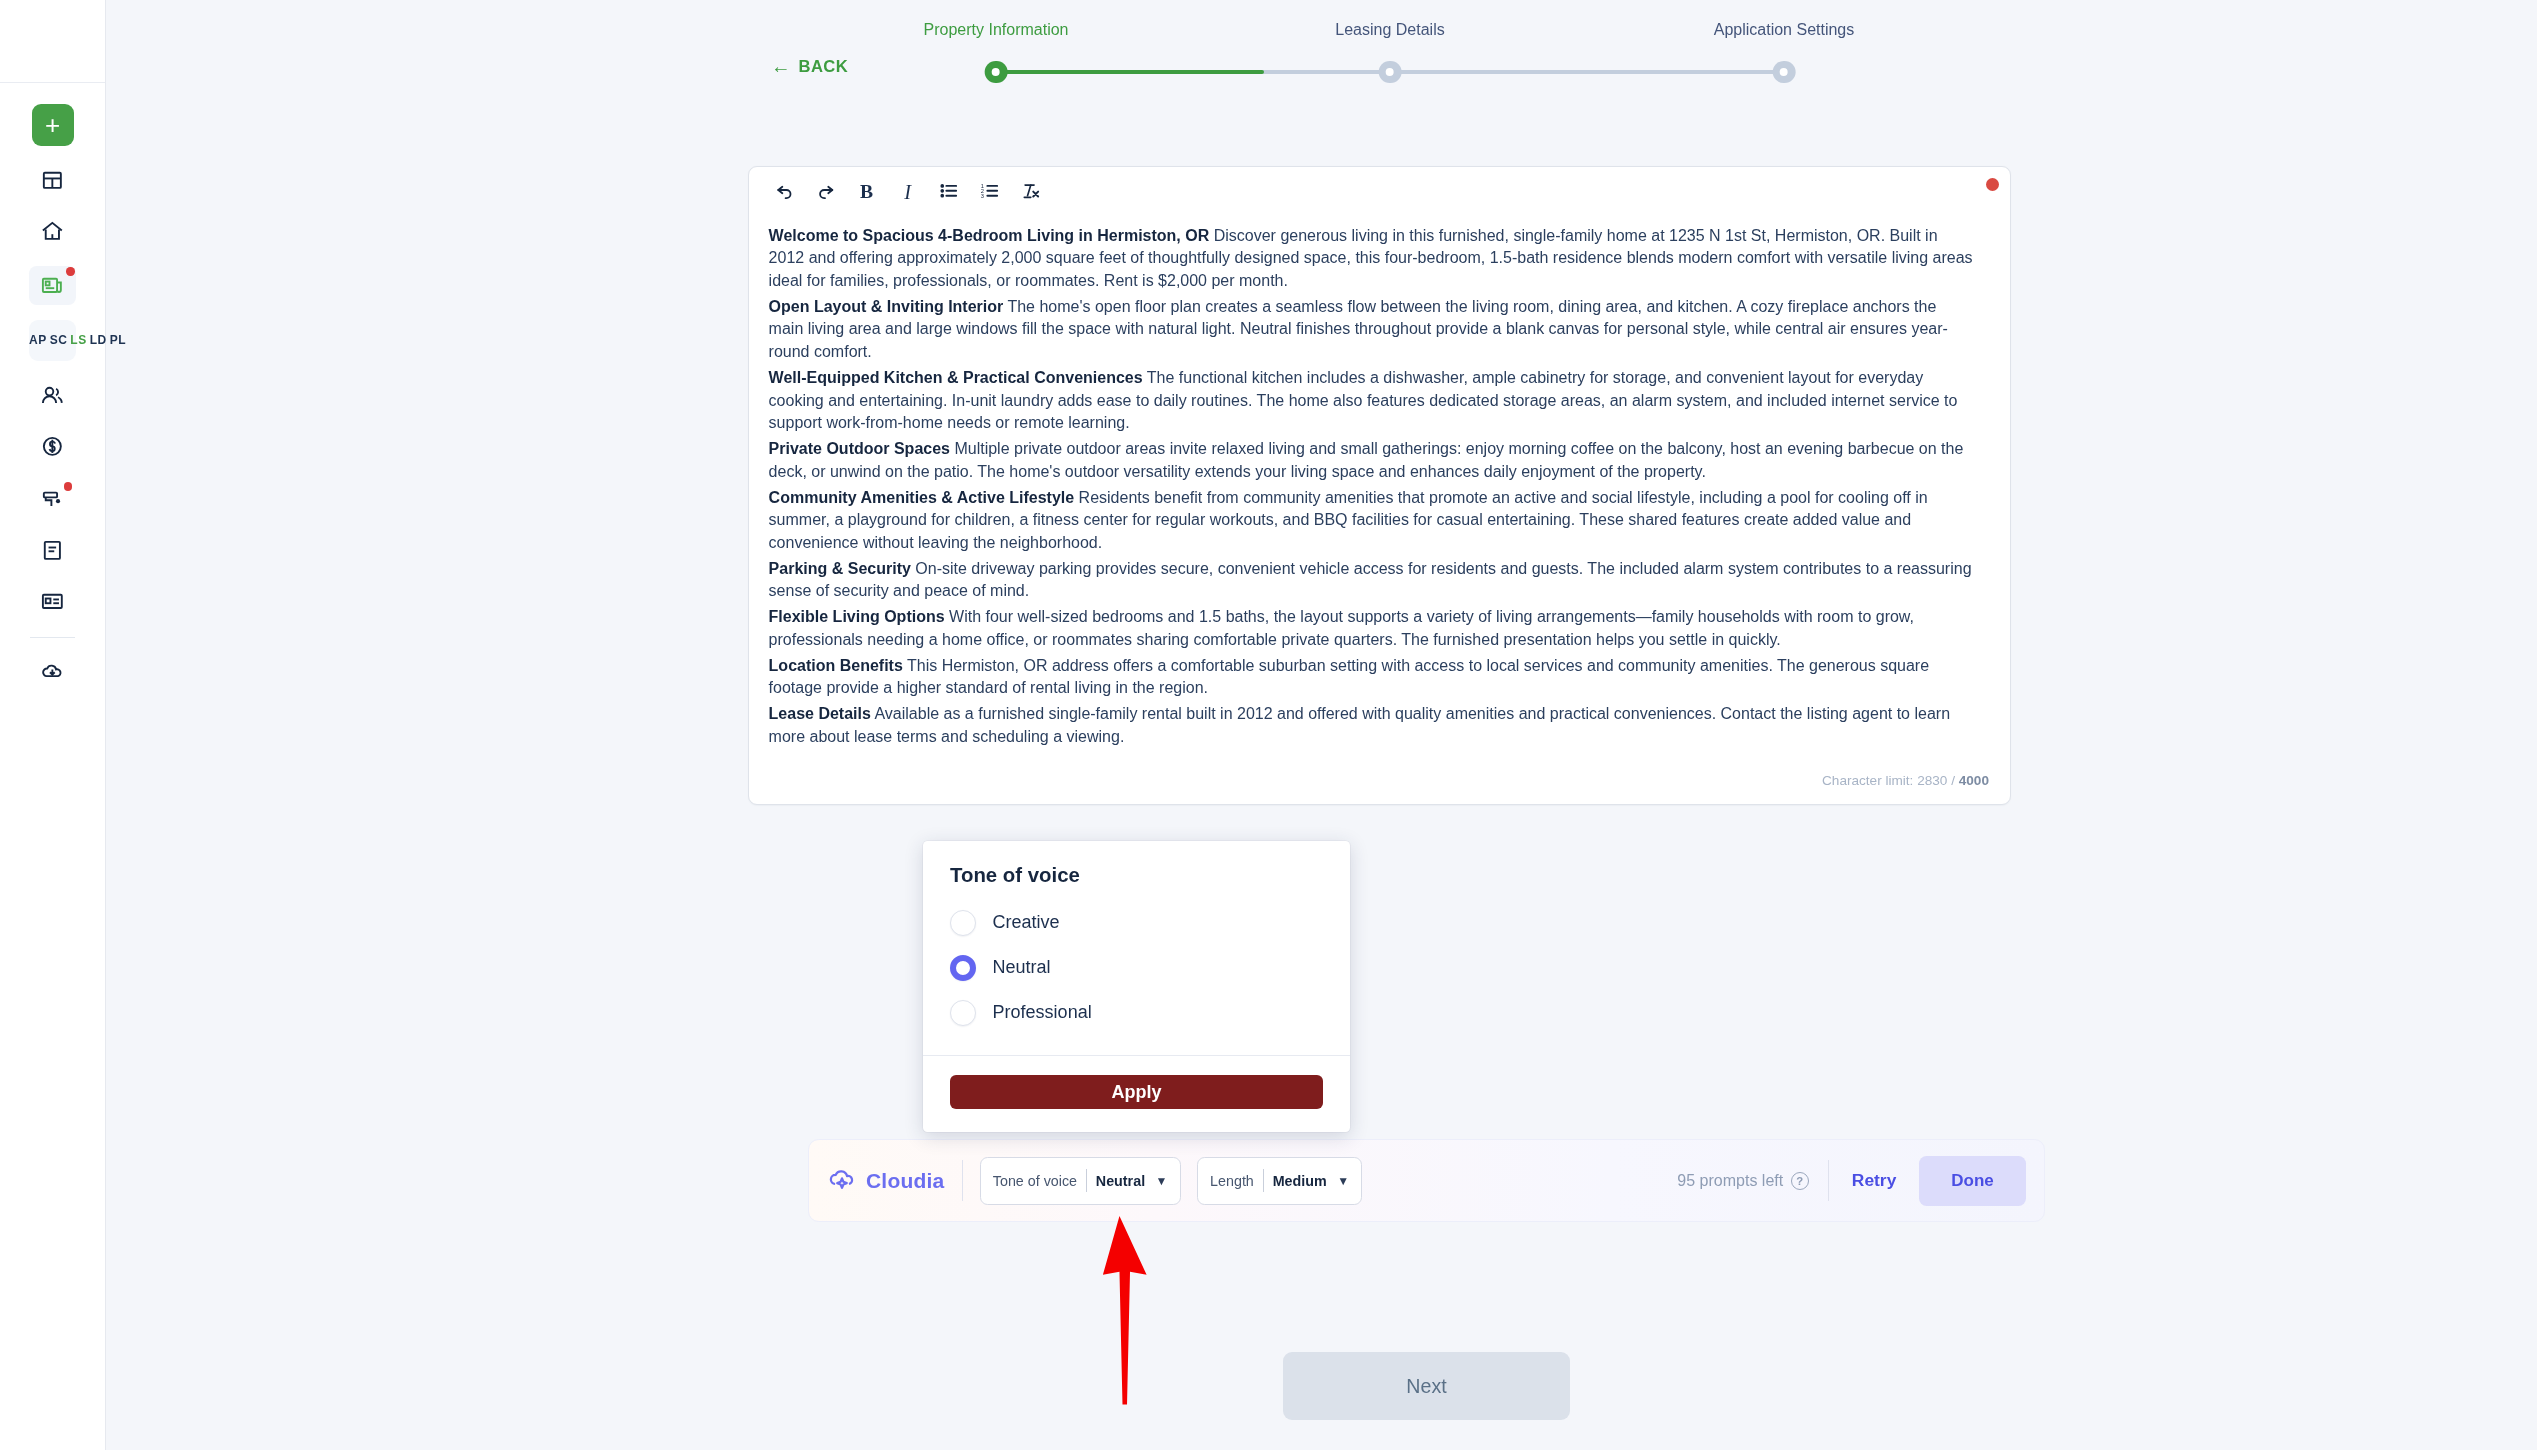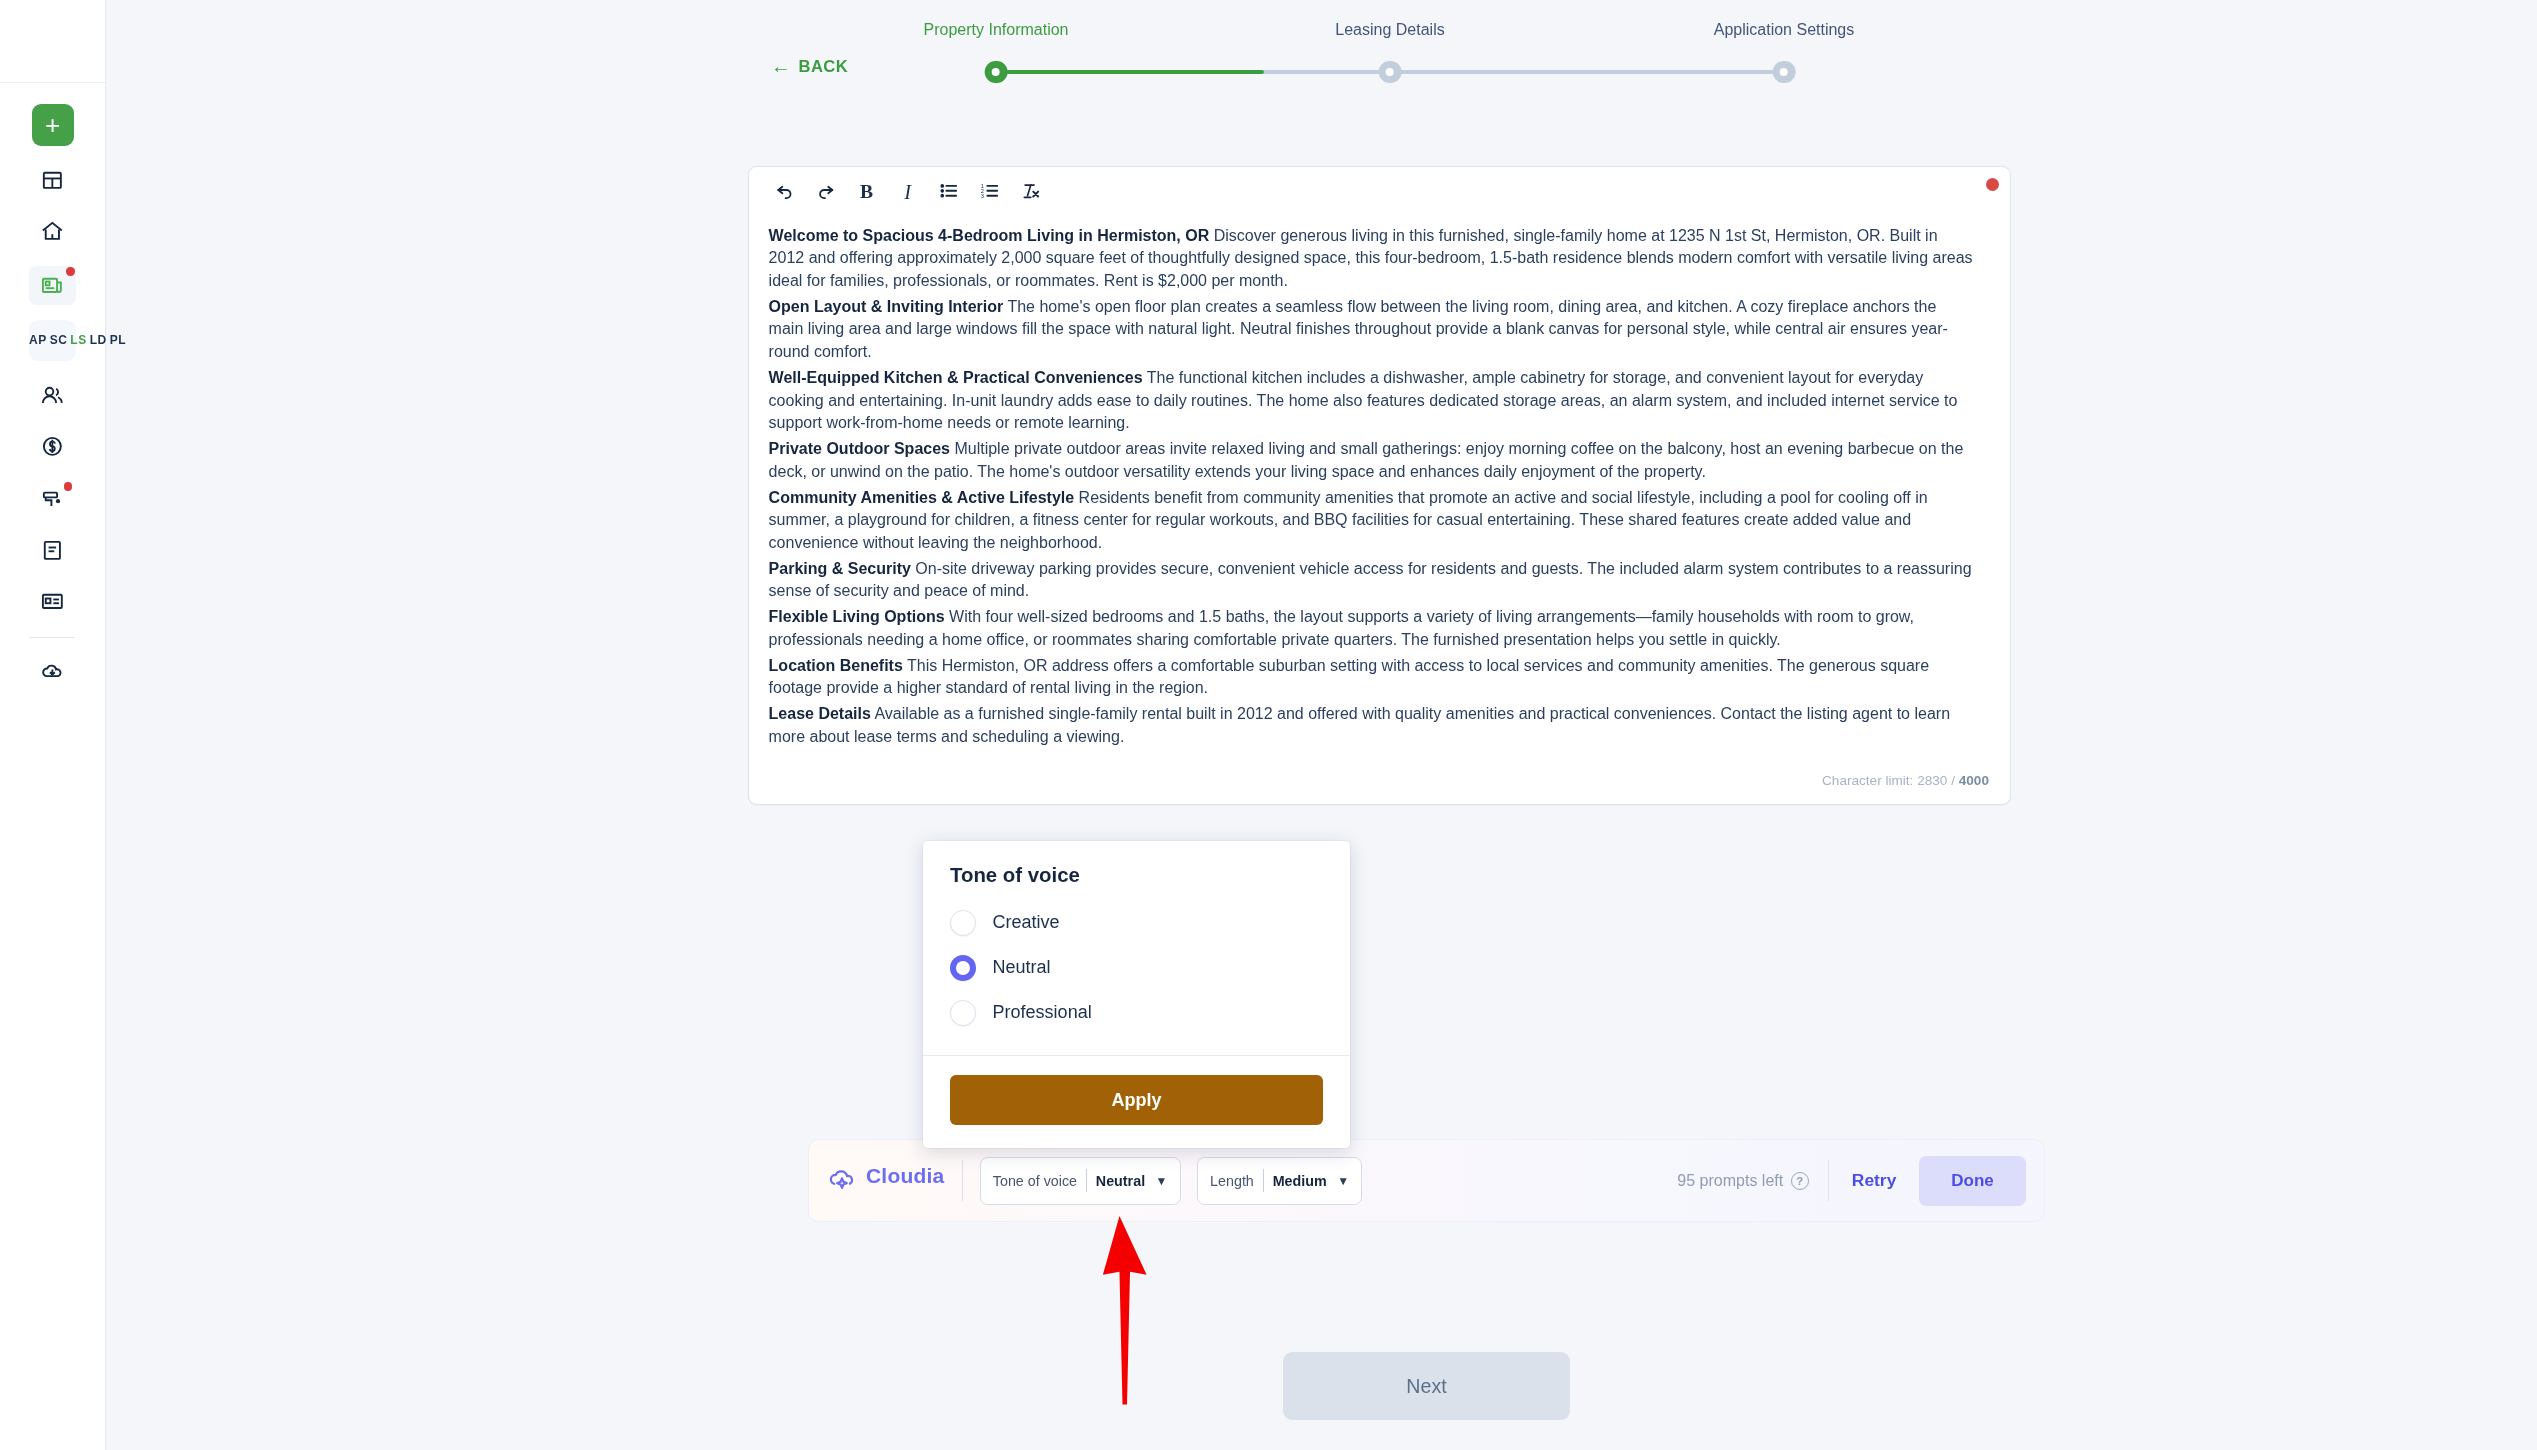--- a/index.html
+++ b/index.html
@@ -115,21 +115,21 @@
   }
   .charlimit b { color: #7d8ca3; font-weight: 700; }
 
   
   .ai-bar {
     position: absolute; left: 702px; top: 1139px; width: 1237px; height: 83px;
     background: linear-gradient(90deg,#fffaf6 0%, #fdf8fb 28%, #f7f7fe 65%, #f4f5fd 100%);
     border: 0.8px solid #eceefa; border-radius: 10.6px;
     display: flex; align-items: center; padding: 0 18px; gap: 0;
   }
-  .cloudia { display: flex; align-items: flex-start; gap: 9px; padding-right: 18px; }
+  .cloudia { display: flex; align-items: center; gap: 9px; padding-right: 18px; }
   .cloudia-name { font-size: 21px; font-weight: 700; color: #6b6ef0; letter-spacing: 0.2px; }
   .vsep { width: 0.8px; height: 41px; background: #dfe2ee; }
   .ai-select {
     margin-left: 16.6px; height: 48px; border: 0.8px solid #d7dbe6; border-radius: 7.6px;
     background: #fff; display: flex; align-items: center; padding: 0 12px; gap: 9px;
     cursor: pointer;
   }
   .sel-label { font-size: 14.3px; color: #47566f; }
   .sel-div { width: 0.8px; height: 22.7px; background: #c9cfdb; }
   .sel-value { font-size: 14.3px; color: #16263f; font-weight: 700; }
@@ -179,21 +179,21 @@
   .radio {
     width: 26px; height: 26px; border-radius: 50%;
     border: 1.5px solid #dfe3ec; background: #fff; flex: 0 0 26px;
     box-shadow: 0 0.8px 1.5px rgba(30,45,80,.07);
   }
   .radio.sel { border: 6.8px solid #6366f1; background: #fff; }
   .pop-opt-label { font-size: 18px; color: #1c2f4e; }
   .pop-divider { height: 0.8px; background: #e7eaf1; }
   .apply-wrap { padding: 19.6px 27px 22.7px 27px; }
   .apply-btn {
-    width: 100%; height: 50px; border-radius: 6px; background: #a16207;
+    width: 100%; height: 34px; border-radius: 6px; background: #7f1d1d;
     color: #fff; font-size: 18px; font-weight: 700;
     display: flex; align-items: center; justify-content: center; cursor: pointer;
   }
 
   
   .annot { position: absolute; left: 974px; top: 1216px; z-index: 60; pointer-events: none; }
 </style>
 </head>
 <body>
 

